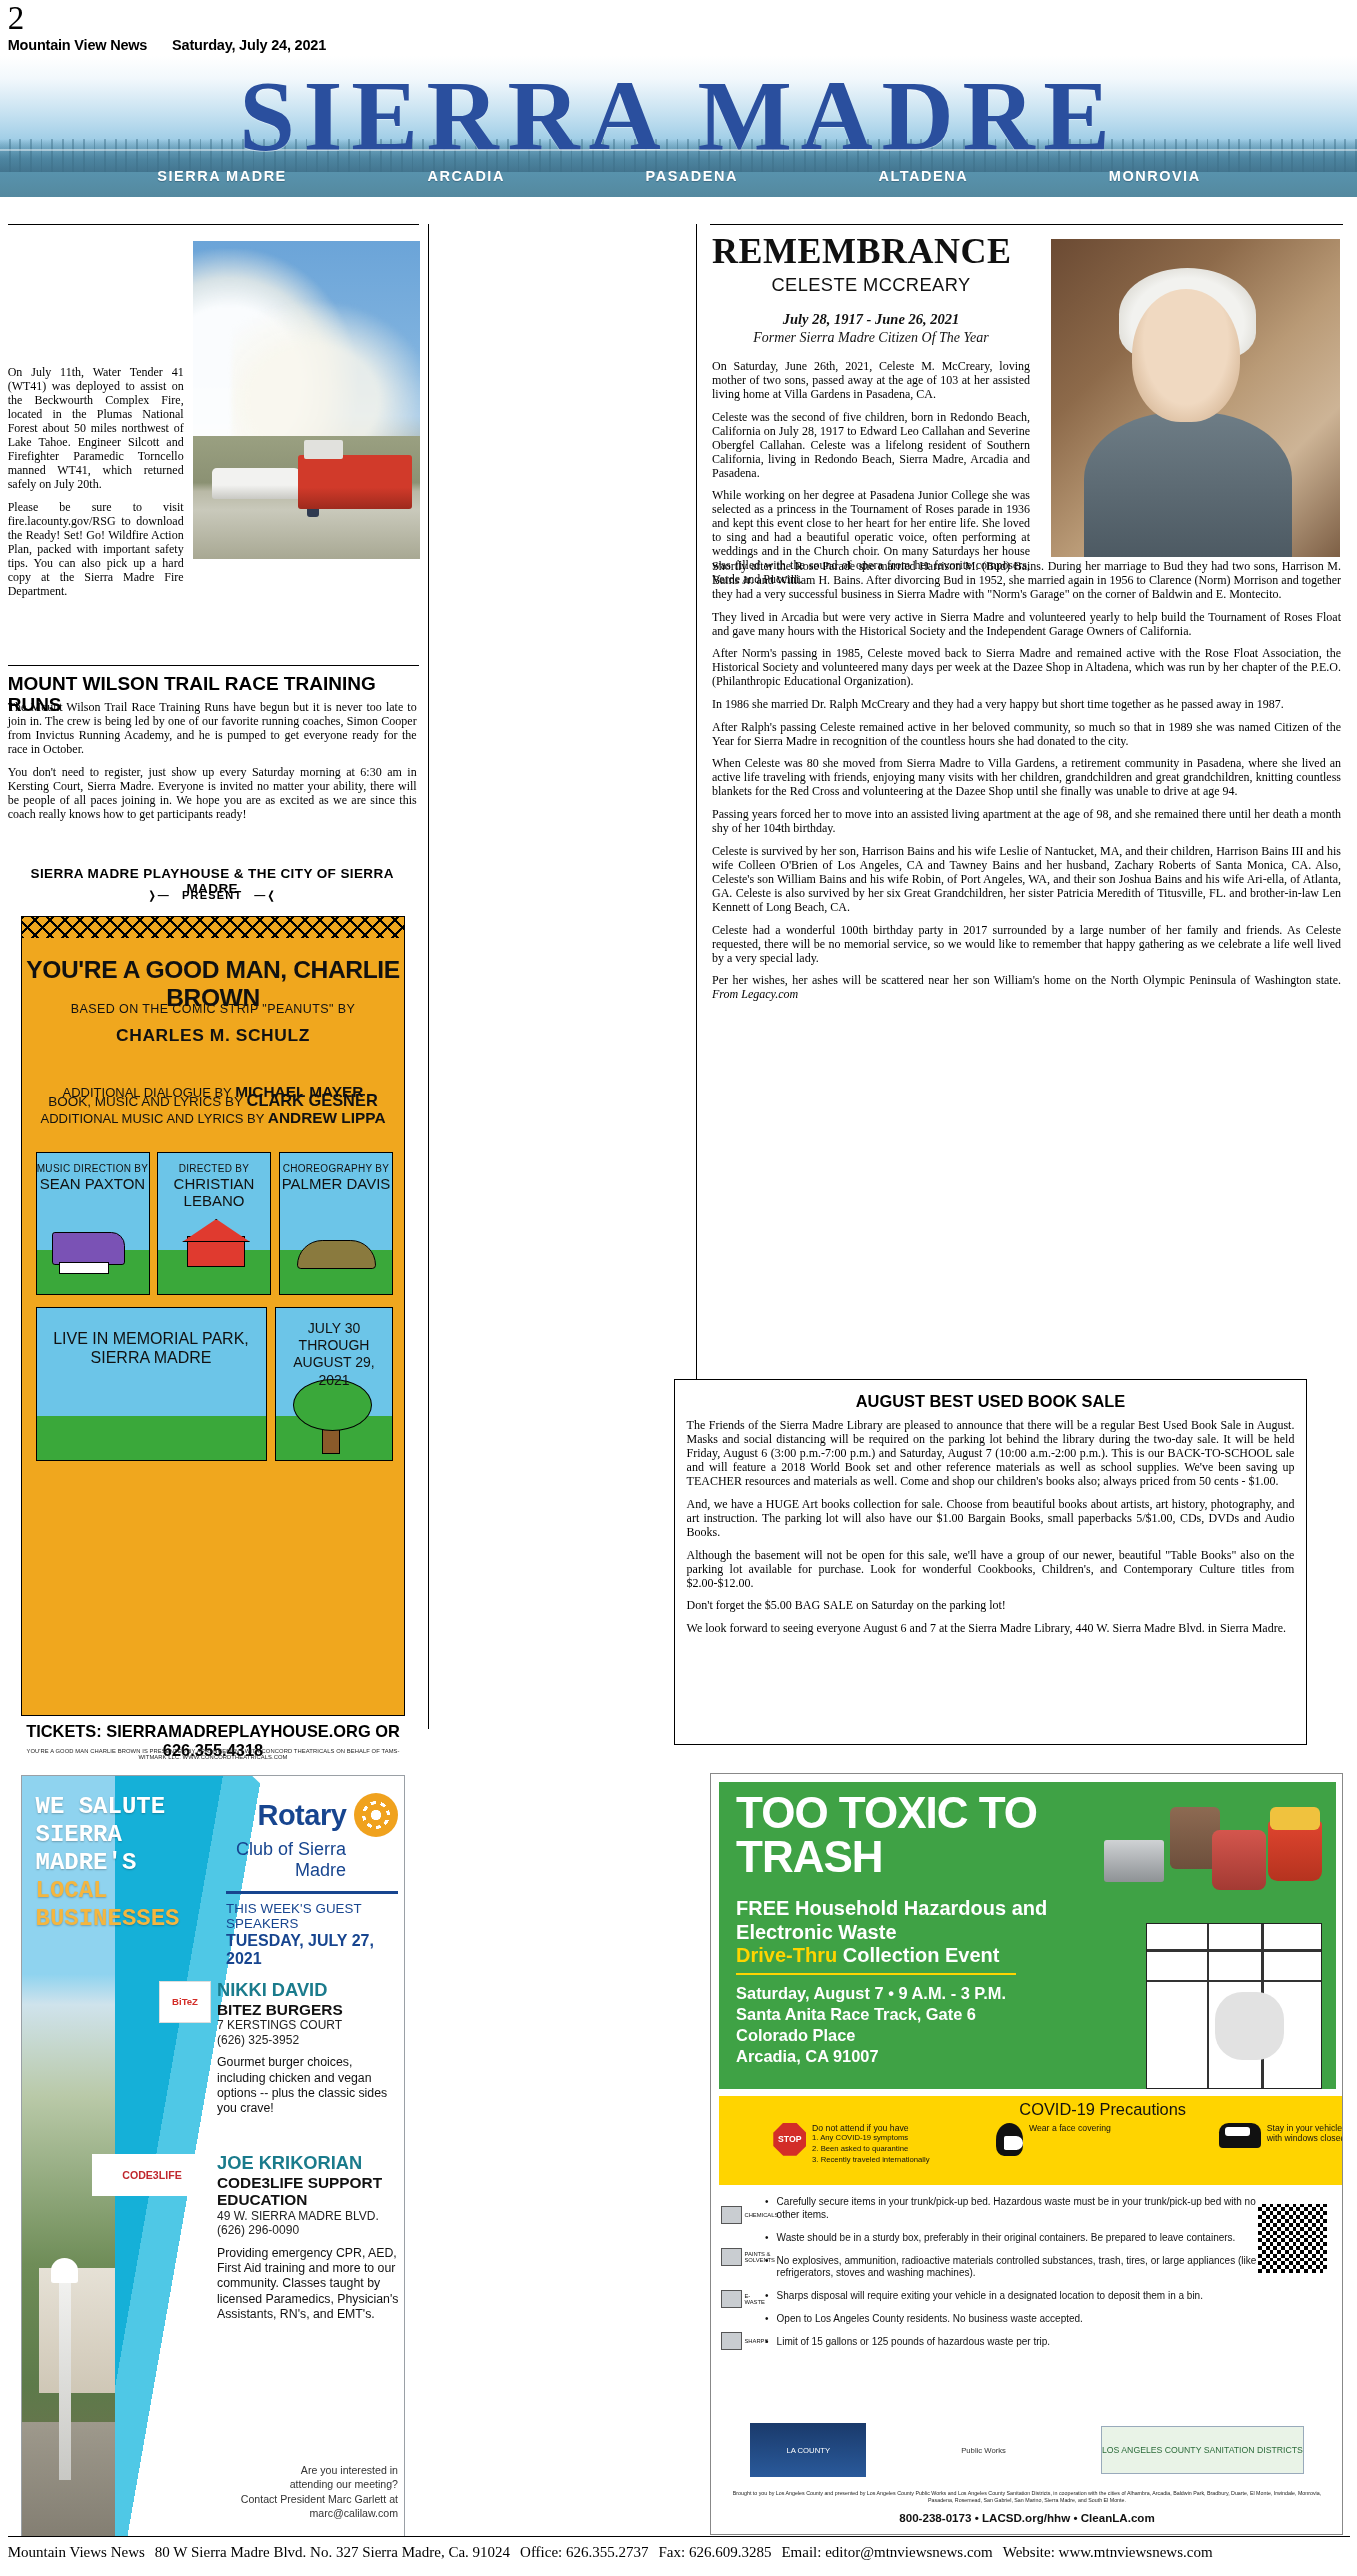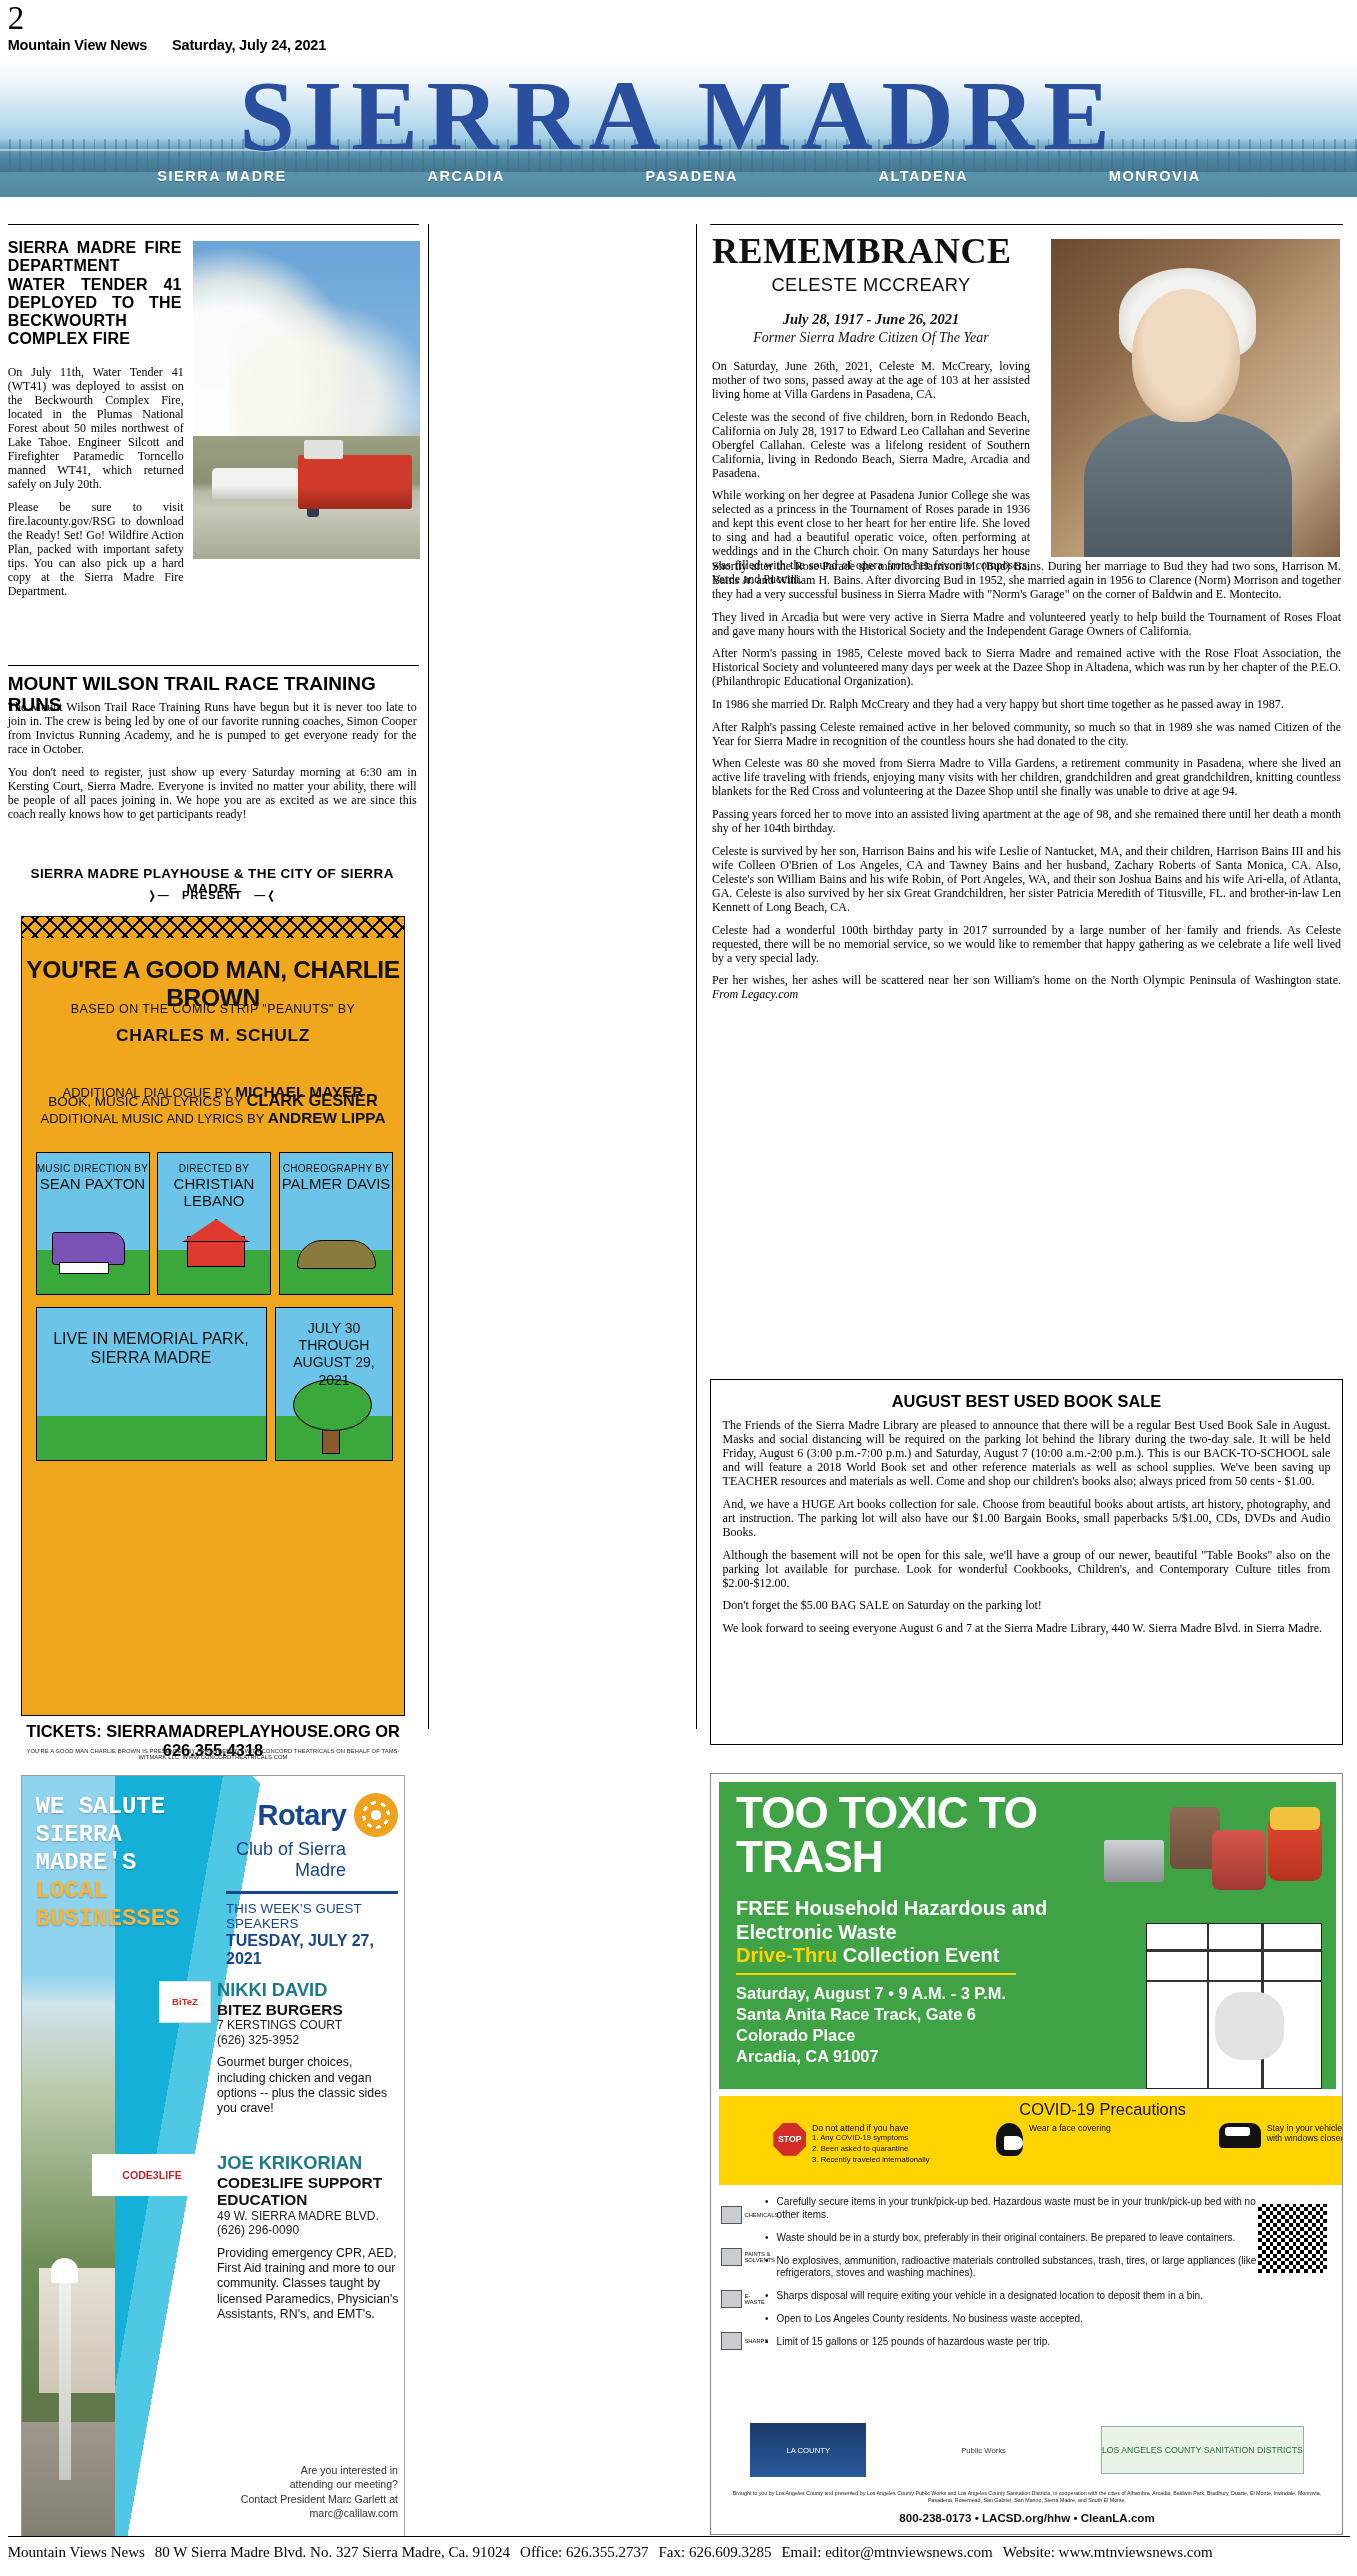--- a/index.html
+++ b/index.html
@@ -358,21 +358,21 @@
     position:absolute; left: 33px; bottom: 0; width: 208px; height: 145px;
     background: linear-gradient(to bottom,#6e7d86,#4d5a63);
     border-radius: 46% 46% 0 0;
   }
 
   .rem-body { position: absolute; left: 712px; top: 359px; width: 318px; }
   .rem-body-wide { position: absolute; left: 712px; top: 559px; width: 629px; }
 
   
   .book-box {
-    position: absolute; left: 710px; top: 1379px; width: 633px; height: 366px;
+    position: absolute; left: 674px; top: 1379px; width: 633px; height: 366px;
     border: 1.9px solid #000; background:#fff;
   }
   .book-title {
     text-align: center; font-family:"Liberation Sans", sans-serif; font-weight:bold;
     font-size: 16.4px; padding: 11.6px 0 7.7px 0; color:#000;
   }
   .book-body { padding: 0 11.6px 9.6px 11.6px; }
 
   
   .toxic {
@@ -507,21 +507,20 @@
       <span>MONROVIA</span>
     </div>
   </div>
 
   <div class="hrule" style="left:7.7px; top:224px; width:411px;"></div>
   <div class="vrule" style="left:428px; top:224px; height:1505px;"></div>
   <div class="vrule" style="left:696px; top:224px; height:1505px;"></div>
   <div class="hrule" style="left:710px; top:224px; width:633px;"></div>
   <div class="hrule" style="left:7.7px; top:665px; width:411px;"></div>
 
-  <div class="art-fire-head">SIERRA MADRE FIRE DEPARTMENT WATER TENDER 41 DEPLOYED TO THE BECKWOURTH COMPLEX FIRE</div>
   <div class="art-fire-body body-serif">
     <p>On July 11th, Water Tender 41 (WT41) was deployed to assist on the Beckwourth Complex Fire, located in the Plumas National Forest about 50 miles northwest of Lake Tahoe. Engineer Silcott and Firefighter Paramedic Torncello manned WT41, which returned safely on July 20th.</p>
     <p>Please be sure to visit fire.lacounty.gov/RSG to download the Ready! Set! Go! Wildfire Action Plan, packed with important safety tips. You can also pick up a hard copy at the Sierra Madre Fire Department.</p>
   </div>
   <div class="fire-photo">
     <div class="smoke"></div>
     <div class="smoke2"></div>
     <div class="ground"></div>
     <div class="car"></div>
     <div class="person"></div>

